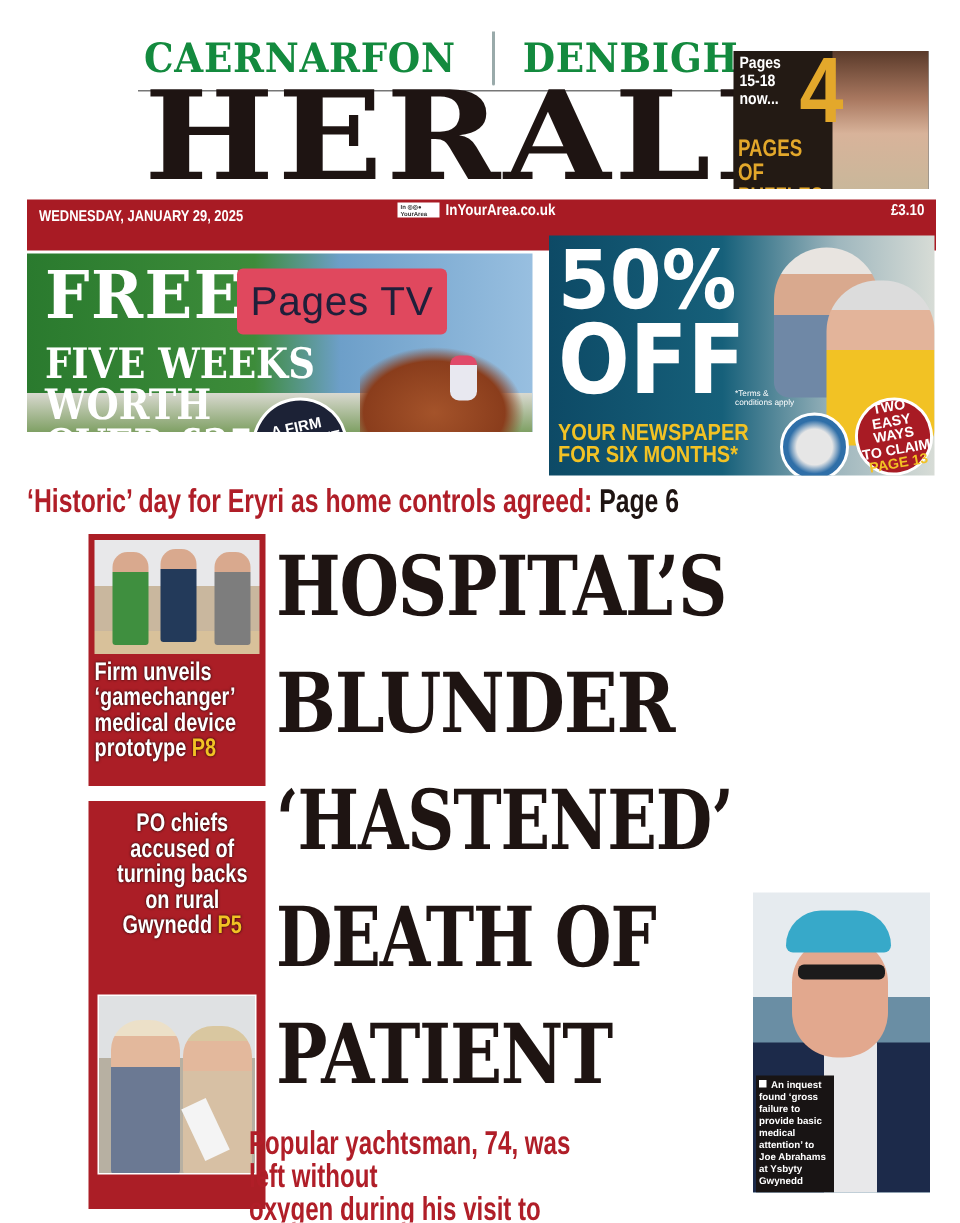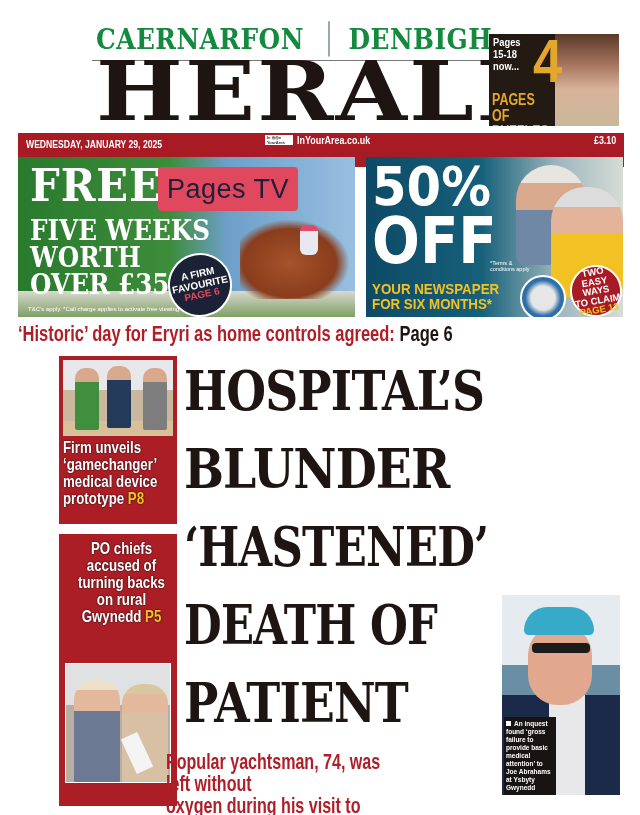--- a/index.html
+++ b/index.html
@@ -25,21 +25,21 @@
   .puzzles .pof { position: absolute; left: 3px; top: 58px; color: #e3a82b; font-weight: bold; font-size: 16px; line-height: 16px; transform: scaleX(0.78); transform-origin: left top; white-space: nowrap; }
 
   
   .datebar { left: 18px; top: 133px; width: 606px; height: 14px; background: #a81b24; display: flex; align-items: flex-end; padding: 17px 8px; color: #fff; font-weight: bold; font-size: 10.5px; }
   .datebar .date { transform: scaleX(0.82); transform-origin: left center; white-space: nowrap; }
   .iya-logo { position: absolute; left: 247px; top: 2px; width: 28px; height: 10px; background: #fff; font-size: 4px; color: #333; line-height: 5px; padding-left: 2px; }
   .iya-text { position: absolute; left: 279px; top: 0; line-height: 14px; transform: scaleX(0.85); transform-origin: left center; white-space: nowrap; }
   .price { position: absolute; right: 8px; top: 0; line-height: 14px; transform: scaleX(0.85); transform-origin: right center; }
 
   
-  .racing { left: 18px; top: 157px; width: 337px; height: 160px; overflow: hidden; background: linear-gradient(90deg, #2a7a2e 0%, #3d8c3a 45%, #6d9fc9 62%, #98bfe0 100%); text-decoration: underline; }
+  .racing { left: 18px; top: 169px; width: 337px; height: 119px; overflow: hidden; background: linear-gradient(90deg, #2a7a2e 0%, #3d8c3a 45%, #6d9fc9 62%, #98bfe0 100%); text-decoration: underline; }
   .racing .grass { position: absolute; left: 0; bottom: 0; width: 100%; height: 26px; background: linear-gradient(180deg, #d9d9d0, #7fa064); }
   .racing .horse { position: absolute; left: 222px; top: 62px; width: 110px; height: 80px; background: radial-gradient(ellipse at 45% 55%, #a4532a 0%, #8a3d1c 55%, transparent 70%); }
   .racing .jockey { position: absolute; left: 282px; top: 68px; width: 18px; height: 30px; background: linear-gradient(180deg, #e04a6a 0 20%, #e8e8f0 20% 100%); border-radius: 6px; }
   .racing .free { position: absolute; left: 12px; top: 6px; color: #fff; font-family: "DejaVu Serif", serif; font-weight: bold; font-size: 44px; line-height: 46px; letter-spacing: 1px; transform: scaleX(0.95); transform-origin: left top; }
   .racing .logo { position: absolute; left: 140px; top: 10px; width: 140px; height: 44px; background: #e0485e; border-radius: 4px; color: #1f1f3a; font-size: 27px; display: flex; align-items: center; justify-content: center; letter-spacing: 0.5px; }
   .racing .weeks { position: absolute; left: 12px; top: 60px; color: #fff; font-family: "DejaVu Serif", serif; font-weight: bold; font-size: 28px; line-height: 27px; transform: scaleX(0.88); transform-origin: left top; white-space: pre-line; }
   .racing .tc { position: absolute; left: 10px; top: 149px; color: #fff; font-size: 6px; white-space: nowrap; }
   .firm-badge { position: absolute; left: 150px; top: 96px; width: 64px; height: 64px; border-radius: 50%; background: #1c2236; border: 2px solid #fff; color: #fff; font-weight: bold; font-size: 10px; line-height: 10.5px; text-align: center; display: flex; flex-direction: column; justify-content: center; transform: rotate(-12deg); }
   .firm-badge .pg { color: #e0485e; }
 

